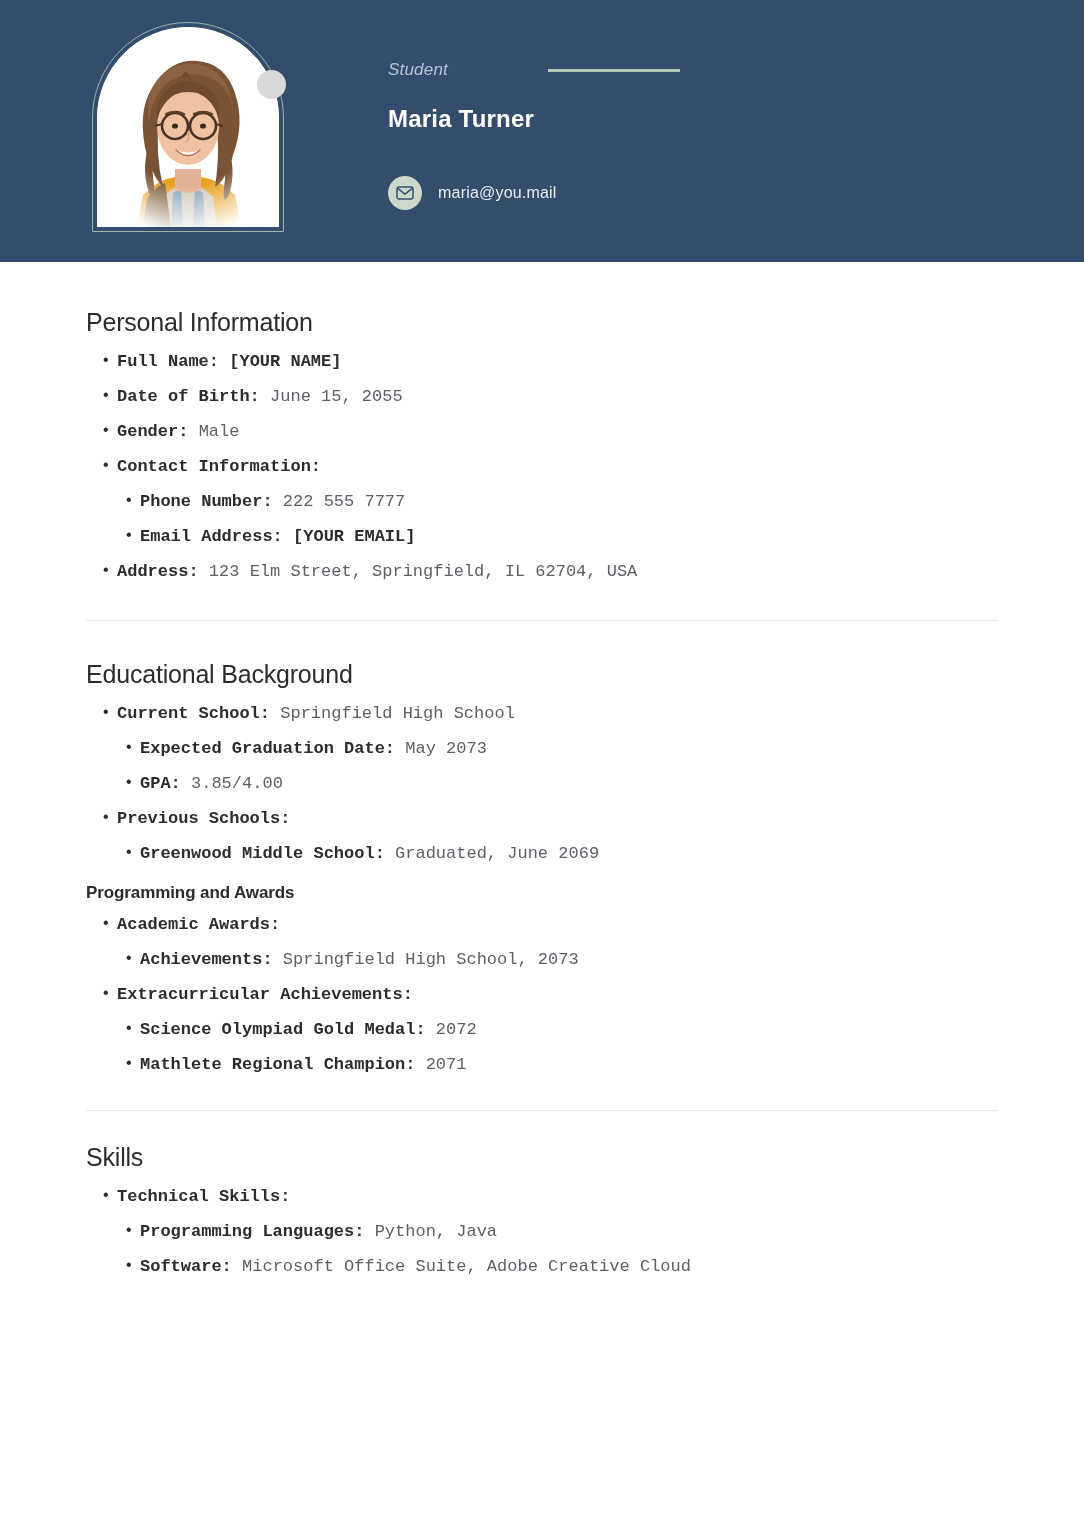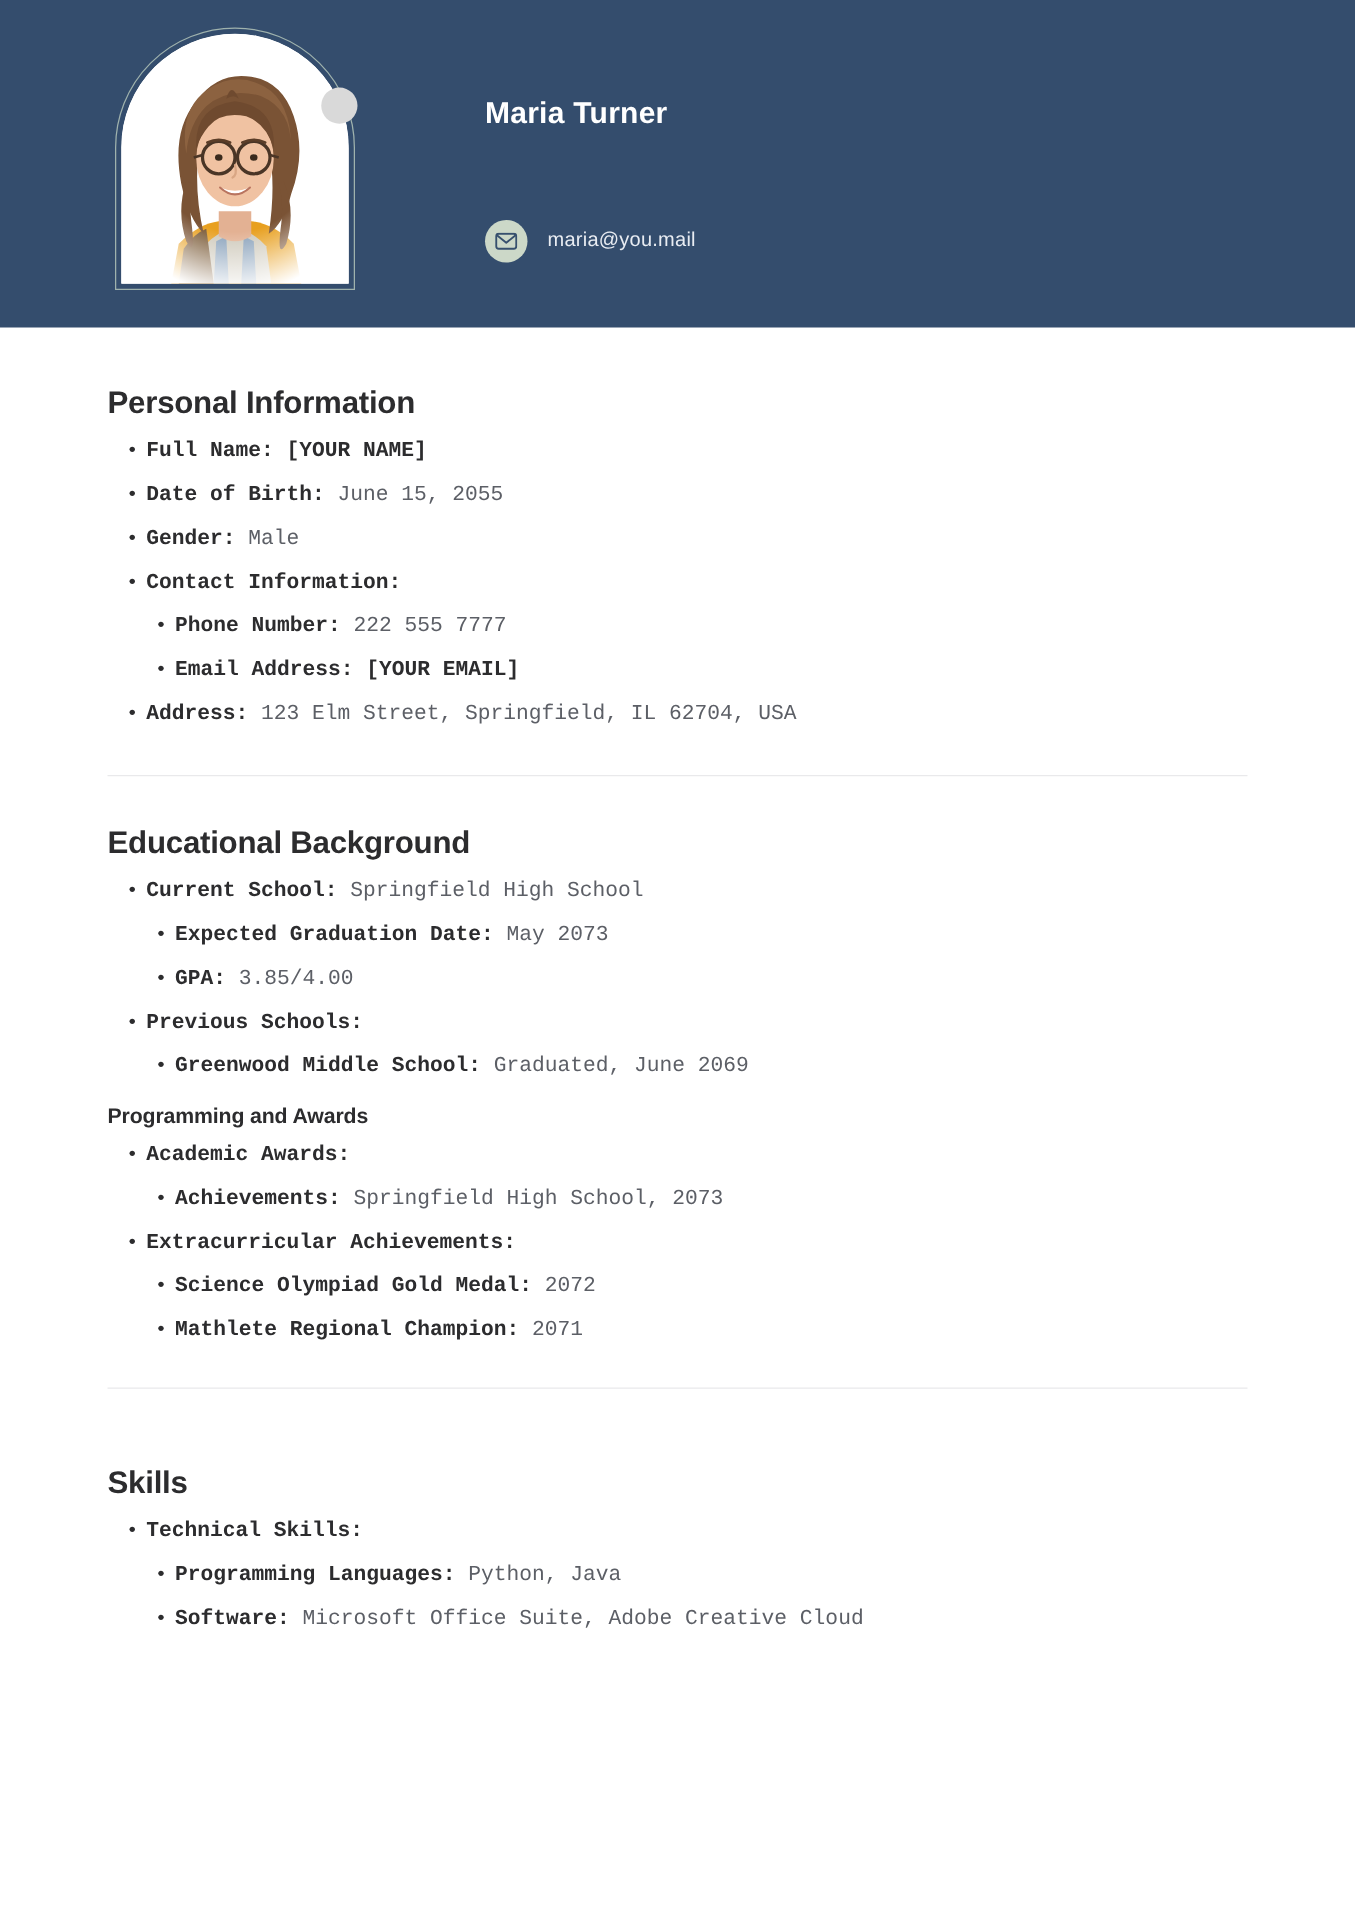--- a/index.html
+++ b/index.html
@@ -139,21 +139,21 @@
     font-weight: bold;
     color: #2c2c2e;
     letter-spacing: -0.2px;
     margin-top: 141px;
   }
 
   .section { margin-top: 0; }
 
   .section-h1 {
     font-size: 25px;
-    font-weight: bold;
+    font-weight: normal;
     color: #2c2c2e;
     letter-spacing: -0.2px;
   }
 
   .section-h2 {
     font-size: 17px;
     font-weight: bold;
     color: #2c2c2e;
     letter-spacing: -0.1px;
   }
@@ -252,20 +252,24 @@
           <path d="M52,118 Q44,142 52,166 Q60,180 56,150 Q54,132 58,120 Z" fill="#7a5335"></path>
           <path d="M130,118 Q140,142 132,168 Q124,182 128,152 Q130,134 126,120 Z" fill="#7a5335"></path>
           <rect x="0" y="0" width="182" height="200" fill="url(#vig)"></rect>
         </g>
       </svg>
     </div>
     <div class="avatar-dot"></div>
   </div>
 
   <div class="head-text">
+    <div class="role-row">
+      <div class="role">Student</div>
+      <div class="role-rule"></div>
+    </div>
     <div class="person-name">Maria Turner</div>
 
     <div class="contact-row">
       <span class="mail-badge">
         <svg width="18" height="14" viewBox="0 0 18 14" xmlns="http://www.w3.org/2000/svg">
           <rect x="1" y="1" width="16" height="12" rx="2" fill="none" stroke="#37506e" stroke-width="1.5"></rect>
           <path d="M1.8,2.4 L9,8.2 L16.2,2.4" fill="none" stroke="#37506e" stroke-width="1.5" stroke-linecap="round" stroke-linejoin="round"></path>
         </svg>
       </span>
       <span class="contact-text">maria@you.mail</span>
@@ -302,21 +306,21 @@
         <div class="section-h2">Programming and Awards</div>
         <ul class="bullets" style="margin-top: 4px;">
           <li class="li lvl1"><span class="k">Academic Awards:</span></li>
           <li class="li lvl2"><span class="k">Achievements:</span> <span class="v">Springfield High School, 2073</span></li>
           <li class="li lvl1"><span class="k">Extracurricular Achievements:</span></li>
           <li class="li lvl2"><span class="k">Science Olympiad Gold Medal:</span> <span class="v">2072</span></li>
           <li class="li lvl2"><span class="k">Mathlete Regional Champion:</span> <span class="v">2071</span></li>
         </ul>
       </div>
       <div class="divider" style="margin-top: 28px;"></div>
-      <div class="section" style="margin-top: 61px;">
+      <div class="section" style="margin-top: 32px;">
         <div class="section-h1">Skills</div>
         <ul class="bullets" style="margin-top: 7px;">
           <li class="li lvl1"><span class="k">Technical Skills:</span></li>
           <li class="li lvl2"><span class="k">Programming Languages:</span> <span class="v">Python, Java</span></li>
           <li class="li lvl2"><span class="k">Software:</span> <span class="v">Microsoft Office Suite, Adobe Creative Cloud</span></li>
         </ul>
       </div>
     </div>
 </div>
 

